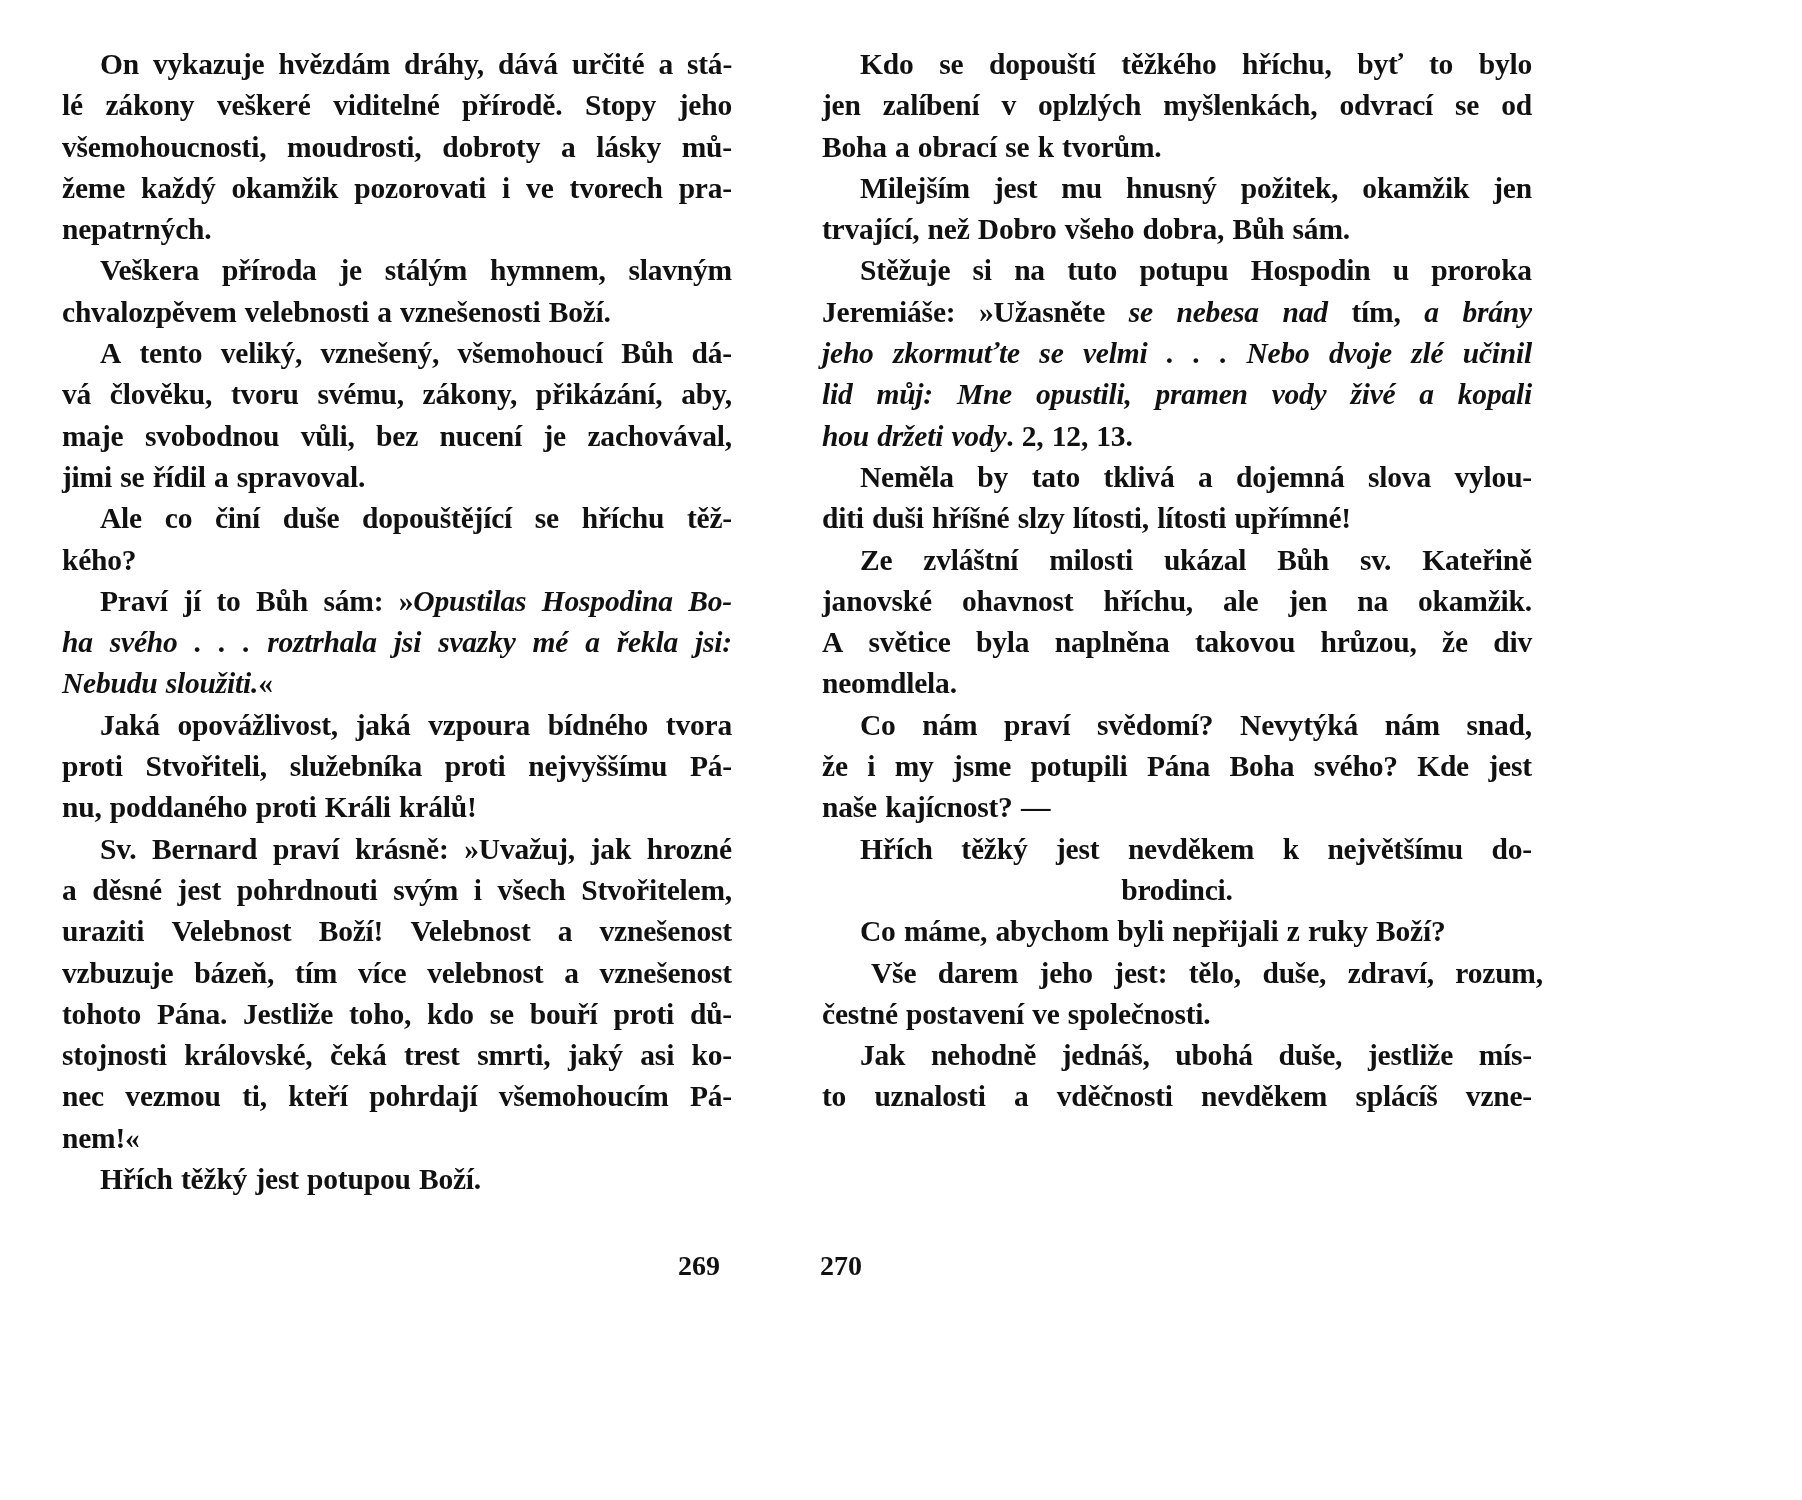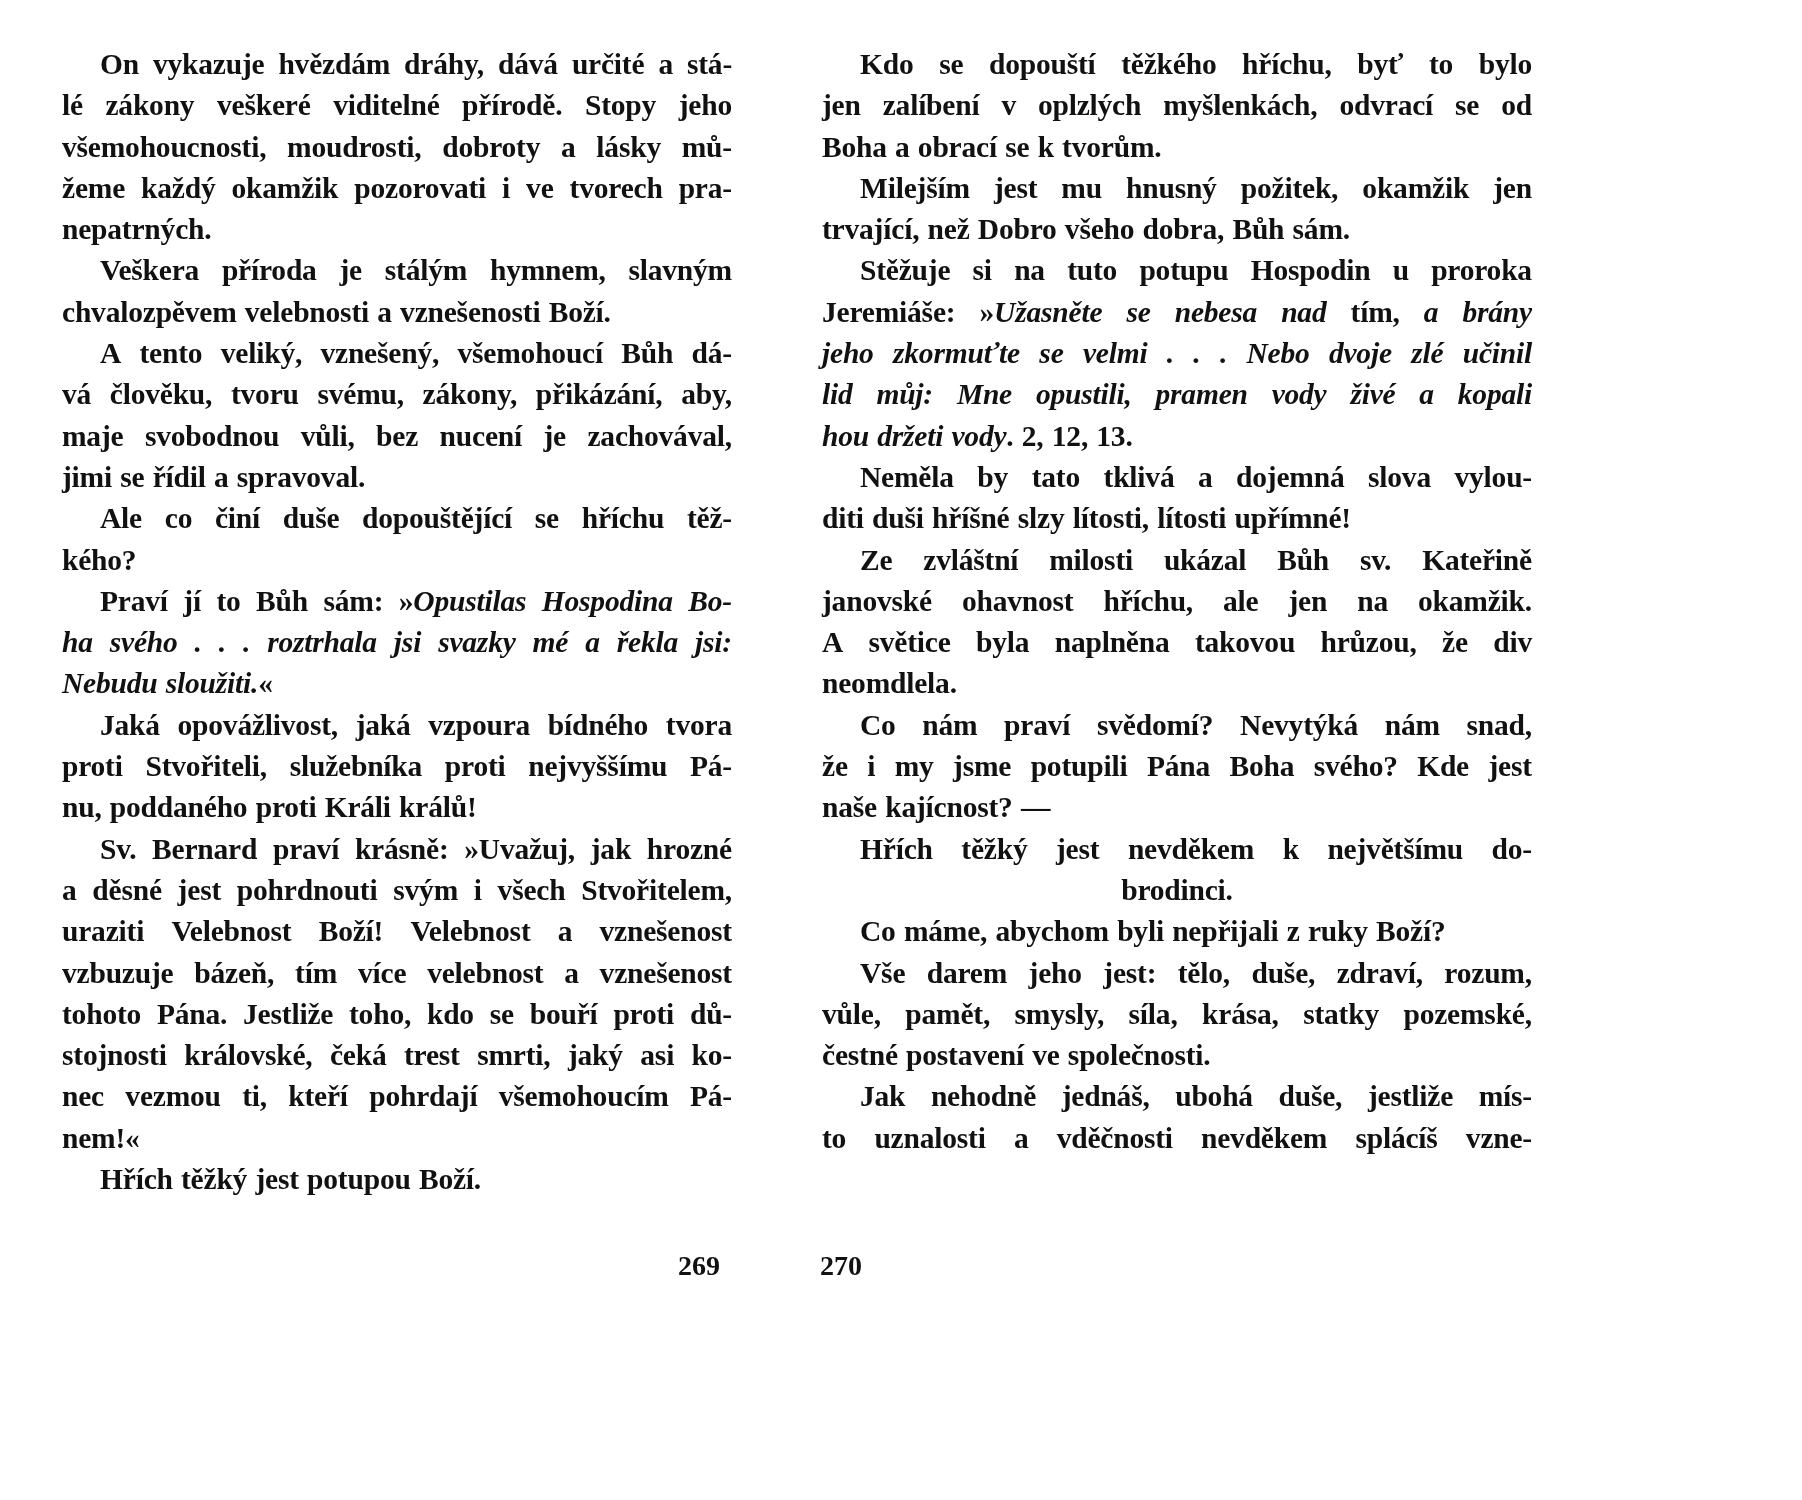--- a/index.html
+++ b/index.html
@@ -382,21 +382,21 @@
         <span><span>tuto</span></span>
         <span><span>potupu</span></span>
         <span><span>Hospodin</span></span>
         <span><span>u</span></span>
         <span><span>proroka</span></span>
       </div>
     </div>
     <div class="line">
       <div style="display: flex; justify-content: space-between; gap: 0px;">
         <span><span>Jeremiáše:</span></span>
-        <span><span>»</span><span style="font-style: italic;">Užasněte</span></span>
+        <span><span>»</span><span style="">Užasněte</span></span>
         <span><span style="font-style: italic;">se</span></span>
         <span><span style="font-style: italic;">nebesa</span></span>
         <span><span style="font-style: italic;">nad</span></span>
         <span><span style="">tím,</span></span>
         <span><span style="font-style: italic;">a</span></span>
         <span><span style="font-style: italic; margin-top: 19px;">brány</span></span>
       </div>
     </div>
     <div class="line">
       <div style="display: flex; justify-content: space-between; gap: 0px;">
@@ -552,43 +552,32 @@
         <span><span>máme,</span></span>
         <span><span>abychom</span></span>
         <span><span>byli</span></span>
         <span><span>nepřijali</span></span>
         <span><span>z</span></span>
         <span><span>ruky</span></span>
         <span><span>Boží?</span></span>
       </div>
     </div>
     <div class="line" style="padding-left: 0px; text-indent: 0px; margin-left: 0px; box-sizing: border-box;">
-      <div style="display: flex; justify-content: space-between; gap: 0px; padding-left: 38px; margin-left: 0px; box-sizing: border-box; position: relative; left: 0px; width: auto;">
+      <div style="display: flex; justify-content: space-between; gap: 0px; padding-left: 38px; margin-left: 0px; box-sizing: border-box; position: relative; left: 11px; width: auto;">
         <span><span>Vše</span></span>
         <span><span>darem</span></span>
         <span><span>jeho</span></span>
         <span><span>jest:</span></span>
         <span><span>tělo,</span></span>
         <span><span>duše,</span></span>
         <span><span>zdraví,</span></span>
         <span><span>rozum,</span></span>
       </div>
     </div>
     <div class="line">
-      <div style="display: flex; justify-content: space-between; gap: 0px;">
-        <span><span>vůle,</span></span>
-        <span><span>pamět,</span></span>
-        <span><span>smysly,</span></span>
-        <span><span>síla,</span></span>
-        <span><span>krása,</span></span>
-        <span><span>statky</span></span>
-        <span><span>pozemské,</span></span>
-      </div>
-    </div>
-    <div class="line">
       <div style="display: flex; justify-content: flex-start; gap: 0.28em;">
         <span><span>čestné</span></span>
         <span><span>postavení</span></span>
         <span><span>ve</span></span>
         <span><span>společnosti.</span></span>
       </div>
     </div>
     <div class="line" style="padding-left: 0px; text-indent: 0px; margin-left: 0px; box-sizing: border-box;">
       <div style="display: flex; justify-content: space-between; gap: 0px; padding-left: 38px; margin-left: 0px; box-sizing: border-box; position: relative; left: 0px; width: auto;">
         <span><span>Jak</span></span>

